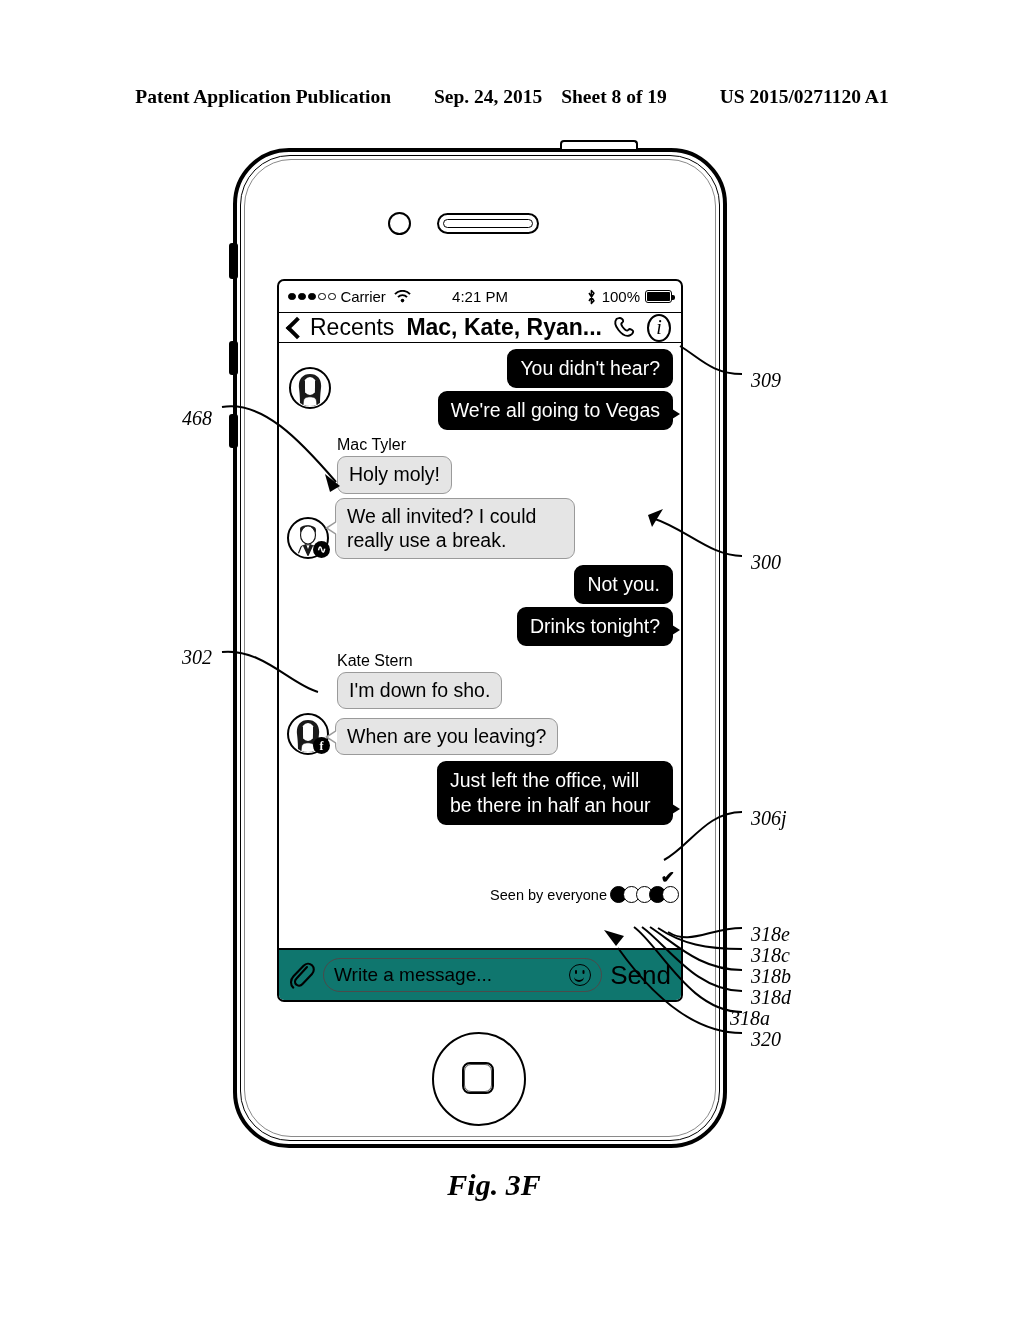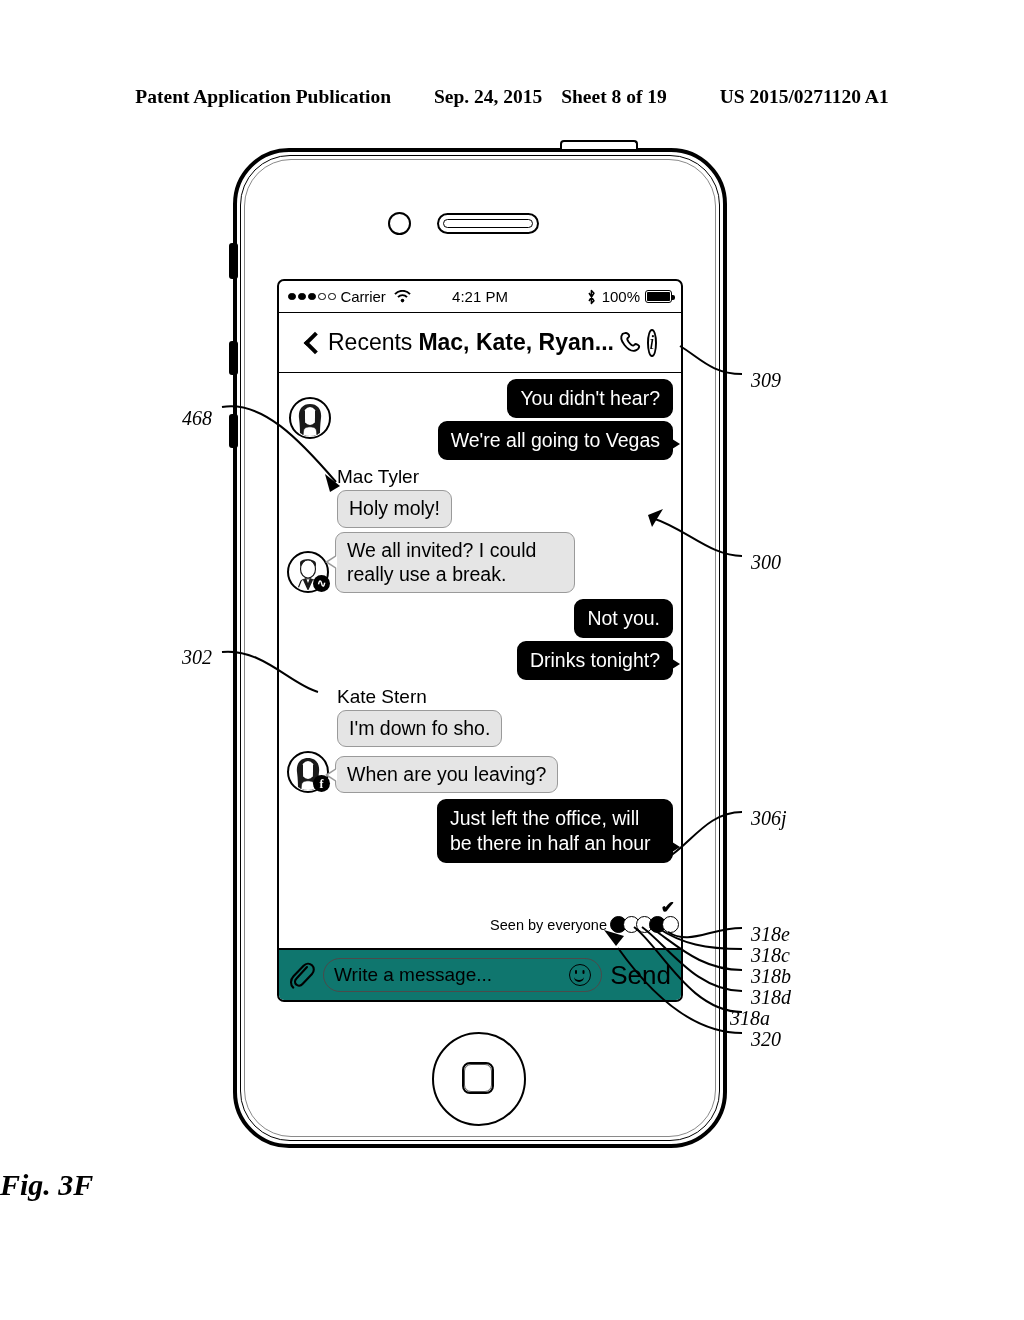--- a/index.html
+++ b/index.html
@@ -33,21 +33,21 @@
   .patent-header .hdr-mid    { display:inline-block; margin-left: 38px; }
   .patent-header .hdr-sheet  { display:inline-block; margin-left: 14px; }
   .patent-header .hdr-right  { display:inline-block; margin-left: 48px; }
 
   
   .fig-caption {
     position: absolute;
     top: 1168px;
     left: 0;
     width: 988px;
-    text-align: left;
+    text-align: center;
     font-family: "Liberation Serif", serif;
     font-style: italic;
     font-weight: bold;
     font-size: 30px;
     color: #000;
   }
 
   
   .phone {
     position: absolute;
@@ -209,28 +209,28 @@
     position:absolute;
     right:-4px; top:3.5px;
     width:2.6px; height:5px;
     background:#000;
     border-radius:0 2px 2px 0;
   }
 
   
   .navbar {
     position: relative;
-    height: 61px;
+    height: 31px;
     border-top: 1.6px solid #000;
     border-bottom: 1.6px solid #000;
     display: flex;
     align-items: center;
-    padding: 0 28px;
-    box-sizing: border-box;
-    gap: 2px;
+    padding: 0 10px;
+    box-sizing: border-box;
+    gap: 8px;
   }
   .nav-back {
     display:flex; align-items:center; gap:2px;
     font-size: 23px;
     color:#000;
   }
   .chev {
     display:inline-block;
     width: 12px; height: 12px;
     border-left: 4px solid #000;
@@ -340,21 +340,21 @@
     position:absolute;
     left: -8px; top: 50%;
     margin-top: -6px;
     width: 0; height: 0;
     border-right: 9px solid #fff;
     border-top: 6px solid transparent;
     border-bottom: 6px solid transparent;
   }
 
   .sender-name {
-    font-size: 19px;
+    font-size: 16px;
     color: #000;
     margin: 6px 0 2px 50px;
   }
 
   .left-stack { display:flex; align-items:flex-end; gap: 6px; }
   .indent { margin-left: 50px; }
 
   .seen-row {
     position: absolute;
     right: 2px;

